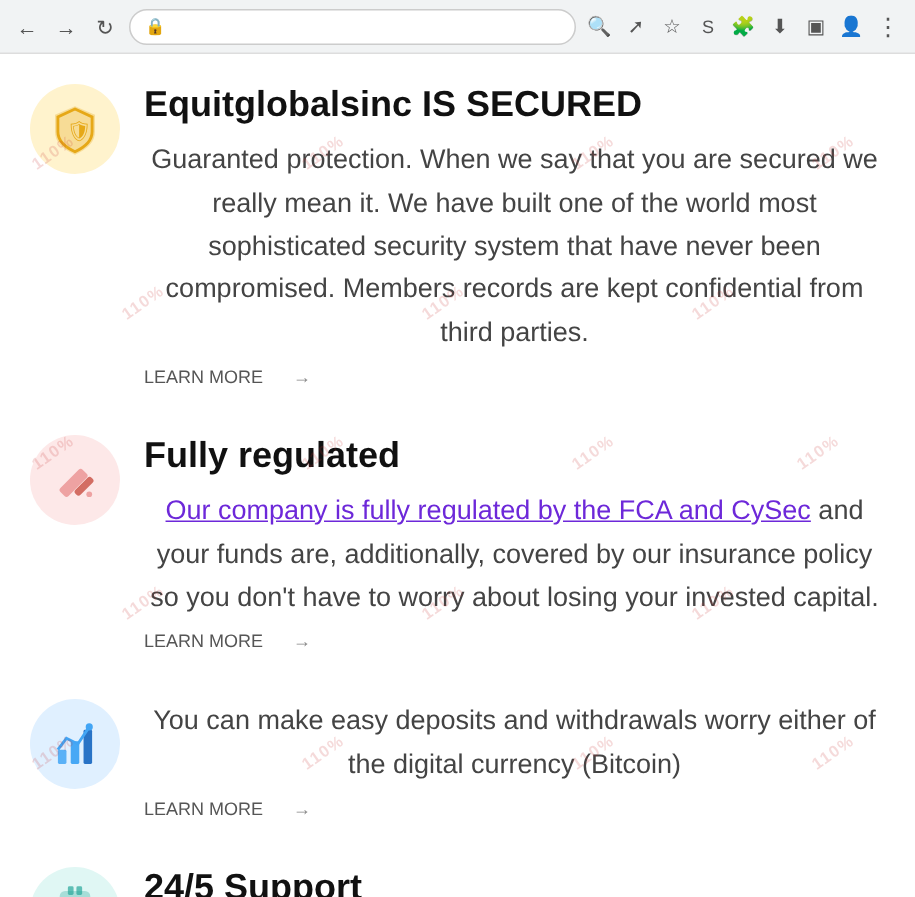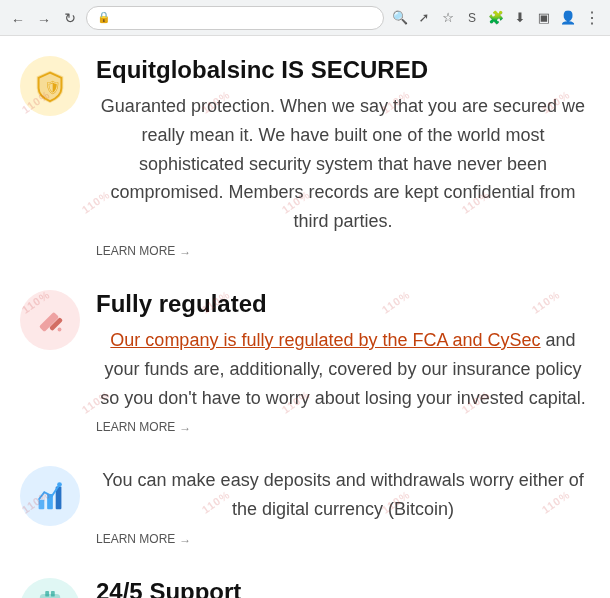--- a/index.html
+++ b/index.html
@@ -94,32 +94,32 @@
       line-height: 1.6;
       margin-bottom: 8px;
       text-align: center;
     }
 
     .learn-more {
       font-size: 12px;
       color: #555;
       display: flex;
       align-items: center;
-      gap: 4px;
+      gap: 20px;
       margin-top: 6px;
     }
 
     .learn-more-arrow {
       font-size: 12px;
       color: #888;
     }
 
     .underline-link {
       text-decoration: underline;
-      color: #c2410c;
+      color: #6d28d9;
     }
 
     
     .watermark {
       position: absolute;
       top: 0; left: 0; right: 0; bottom: 0;
       pointer-events: none;
       overflow: hidden;
       z-index: 10;
     }

